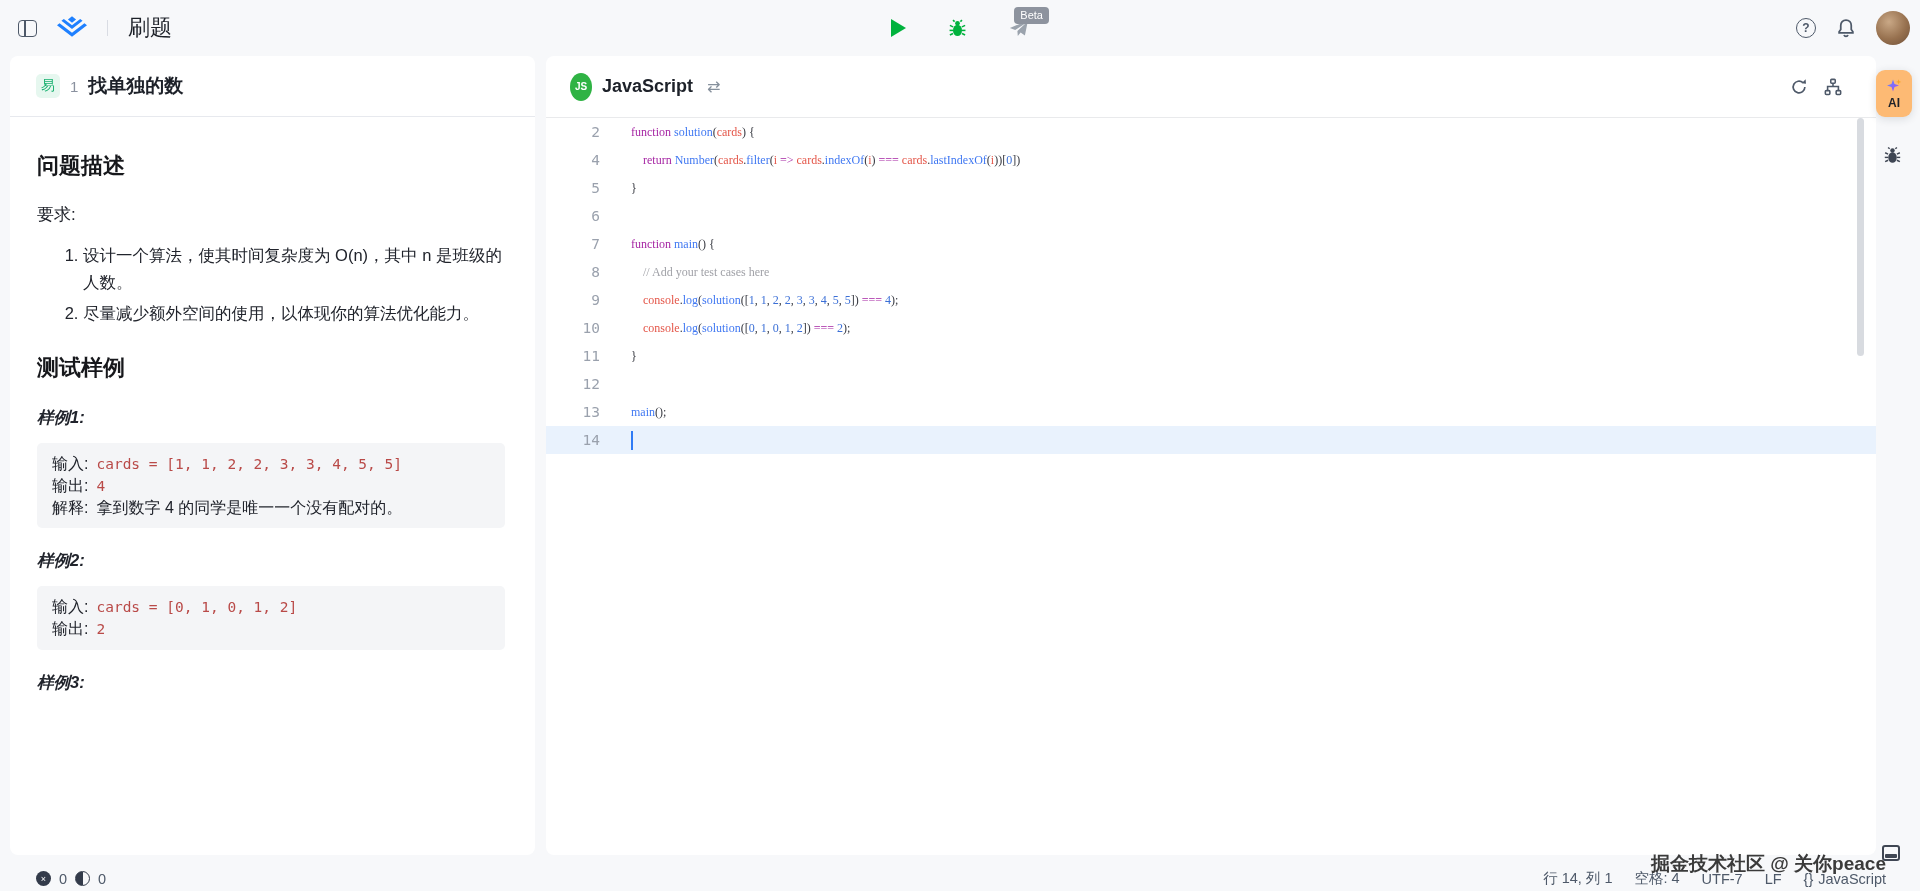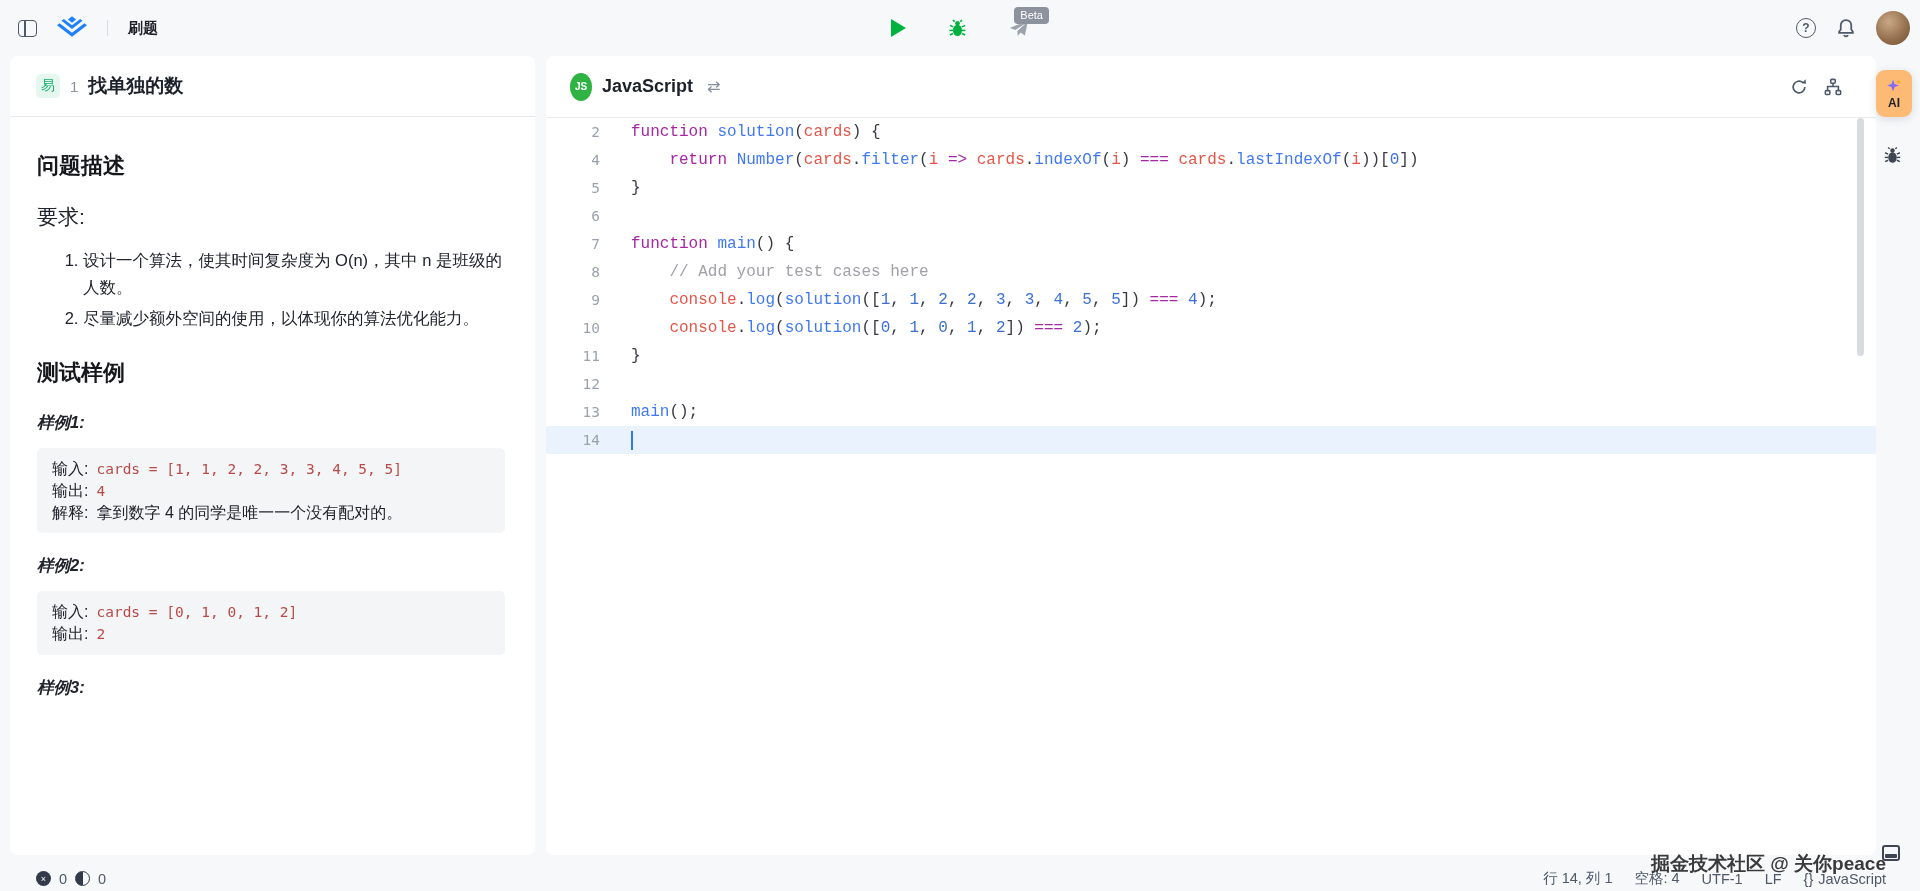--- a/index.html
+++ b/index.html
@@ -11,39 +11,39 @@
     overflow: hidden;
     color: #1d2129;
   }
   
   .topbar { position:absolute; top:0; left:0; width:1920px; height:56px; display:flex; align-items:center; }
   .topbar-left { display:flex; align-items:center; gap:20px; padding-left:18px; }
   .icon-btn { display:flex; align-items:center; justify-content:center; cursor:pointer; background:none; border:none; }
   .toggle-icon { width:19px; height:17px; border:1.6px solid #4e5969; border-radius:4px; position:relative; }
   .toggle-icon::after { content:""; position:absolute; left:5px; top:0; bottom:0; width:1.6px; background:#4e5969; }
   .brand-divider { width:1px; height:16px; background:#d9dce3; }
-  .brand-label { font-size:15px; font-weight:700; color:#1d2129; }
+  .brand-label { font-size:22px; font-weight:400; color:#1d2129; }
   .topbar-center { position:absolute; left:50%; transform:translateX(-50%); display:flex; align-items:center; gap:42px; }
   .play-tri { width:0; height:0; border-left:15px solid #00b23d; border-top:9px solid transparent; border-bottom:9px solid transparent; }
   .send-wrap { position:relative; }
   .beta-badge { position:absolute; top:-12px; right:-20px; background:#8d939e; color:#fff; font-size:11px; line-height:1; padding:3px 6px; border-radius:4px; }
   .topbar-right { position:absolute; right:10px; display:flex; align-items:center; gap:20px; }
   .help-circle { width:20px; height:20px; border:1.6px solid #4e5969; border-radius:50%; display:flex; align-items:center; justify-content:center; font-size:12px; font-weight:700; color:#4e5969; }
   .avatar { width:34px; height:34px; border-radius:50%; background:radial-gradient(circle at 38% 32%, #c9a886 0%, #97714f 55%, #6e4f38 100%); }
   
   .problem-card { position:absolute; left:10px; top:56px; width:525px; height:799px; background:#fff; border-radius:8px; overflow:hidden; }
   .problem-header { height:61px; border-bottom:1px solid #e7e9ee; display:flex; align-items:center; padding:0 26px; gap:10px; }
   .diff-badge { width:24px; height:24px; border-radius:5px; background:#e6f7ef; color:#16b06e; font-size:14px; display:flex; align-items:center; justify-content:center; flex-shrink:0; }
   .problem-id { color:#8a919f; font-size:15px; }
   .problem-title { color:#1d2129; font-size:19px; font-weight:700; }
   .problem-body { padding:20px 30px 0 27px; height:738px; overflow:hidden; color:#21242c; }
   .section-heading { font-size:22px; font-weight:700; color:#17181c; }
   .h-desc { margin:14px 0 22px; }
   .desc-text { font-size:16.5px; line-height:27px; margin:0 0 22px; }
-  .req-label { font-size:21px; margin:0 0 16px; }
+  .req-label { font-size:17px; margin:0 0 16px; }
   .req-list { margin:0 0 10px; padding-left:46px; font-size:16.5px; line-height:27px; }
   .req-list li { margin-bottom:4px; }
   .h-samples { margin:26px 0 24px; }
   .sample-label { font-style:italic; font-weight:700; font-size:16.5px; margin:0 0 14px; }
   .sample-block { background:#f4f5f7; border-radius:5px; padding:10px 15px; margin:0 0 22px; font-size:16px; line-height:21px; }
   .sample-line-label { color:#21242c; margin-right:8px; }
   .mono-red { font-family:"DejaVu Sans Mono", monospace; font-size:14.5px; color:#b94a48; }
   
   .editor-card { position:absolute; left:546px; top:56px; width:1330px; height:799px; background:#fff; border-radius:8px; overflow:hidden; }
   .editor-header { height:62px; border-bottom:1px solid #e9eaec; display:flex; align-items:center; padding:0 34px 0 24px; }
@@ -51,21 +51,21 @@
   .js-badge { width:22px; height:28px; border-radius:50%; background:#2fb344; color:#fff; font-size:10px; font-weight:700; display:flex; align-items:center; justify-content:center; }
   .lang-name { font-size:18px; font-weight:600; color:#1d2129; }
   .swap-glyph { color:#86909c; font-size:16px; margin-left:4px; }
   .header-spacer { flex:1; }
   .header-actions { display:flex; align-items:center; gap:16px; color:#4e5969; }
   
   .code-area { position:relative; }
   .code-line { display:flex; align-items:center; height:28px; width:100%; cursor:text; }
   .code-line.active { background:#e9f2fd; }
   .gutter-num { width:54px; flex-shrink:0; text-align:right; color:#9aa1ad; font-family:"DejaVu Sans Mono", monospace; font-size:14.5px; }
-  .code-text { padding-left:31px; font-family:Liberation Mono, monospace; font-size:16px; white-space:pre; color:#383a42; }
+  .code-text { padding-left:31px; font-family:Liberation Serif, serif; font-size:12px; white-space:pre; color:#383a42; }
   .tok-kw { color:#a626a4; }
   .tok-fn { color:#4078f2; }
   .tok-vr { color:#e45649; }
   .tok-num { color:#3b6fd6; }
   .tok-cm { color:#a0a1a7; }
   .cursor { display:inline-block; width:2px; height:19px; background:#2f7bf5; vertical-align:middle; }
   .editor-scrollbar { position:absolute; top:62px; right:12px; width:7px; height:238px; background:#d8dbe0; border-radius:4px; cursor:pointer; }
   
   .ai-card { position:absolute; right:8px; top:70px; width:36px; height:47px; background:#fdba74; border-radius:9px; box-shadow:0 2px 8px rgba(30,40,60,.14); display:flex; flex-direction:column; align-items:center; justify-content:center; gap:2px; cursor:pointer; }
   .ai-label { font-size:12px; font-weight:600; color:#1d2129; }
@@ -303,20 +303,20 @@
 <div class="statusbar">
   <div class="status-left">
     <span class="err-icon">×</span>
     <span class="status-item">0</span>
     <span class="warn-icon"></span>
     <span class="status-item">0</span>
   </div>
   <div class="status-right">
     <span class="status-item">行 14, 列 1</span>
     <span class="status-item">空格: 4</span>
-    <span class="status-item">UTF-1</span>
+    <span class="status-item">UTF-7</span>
     <span class="status-item">LF</span>
     <span class="status-item lang-status">
       <span>{}</span>
       <span>JavaScript</span>
     </span>
   </div>
 </div>
 
 </body></html>

